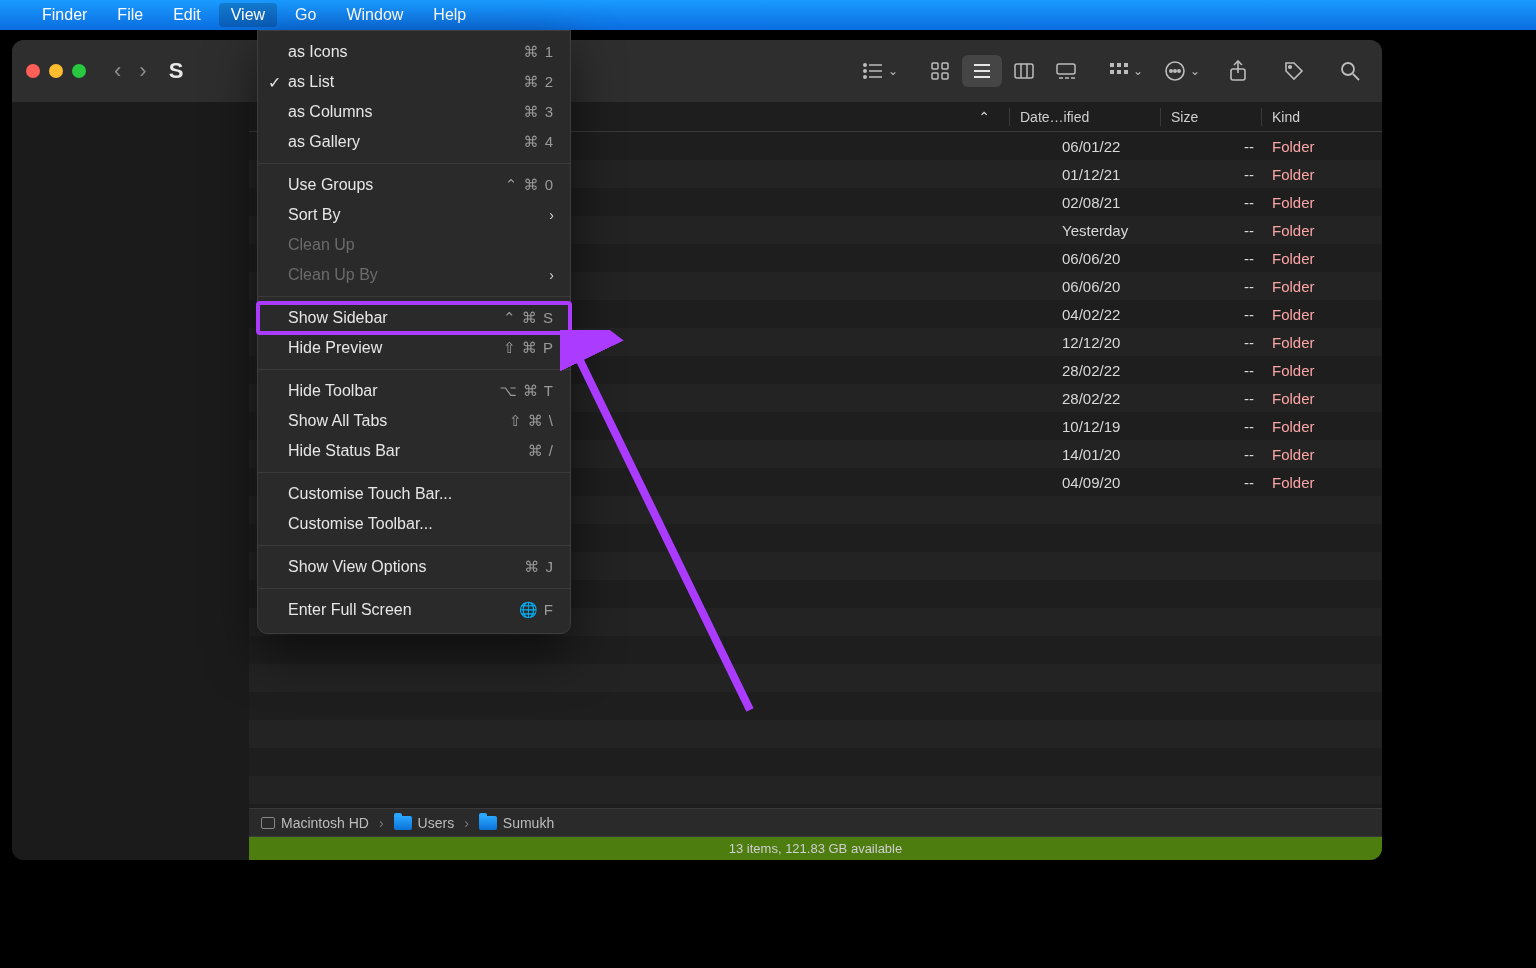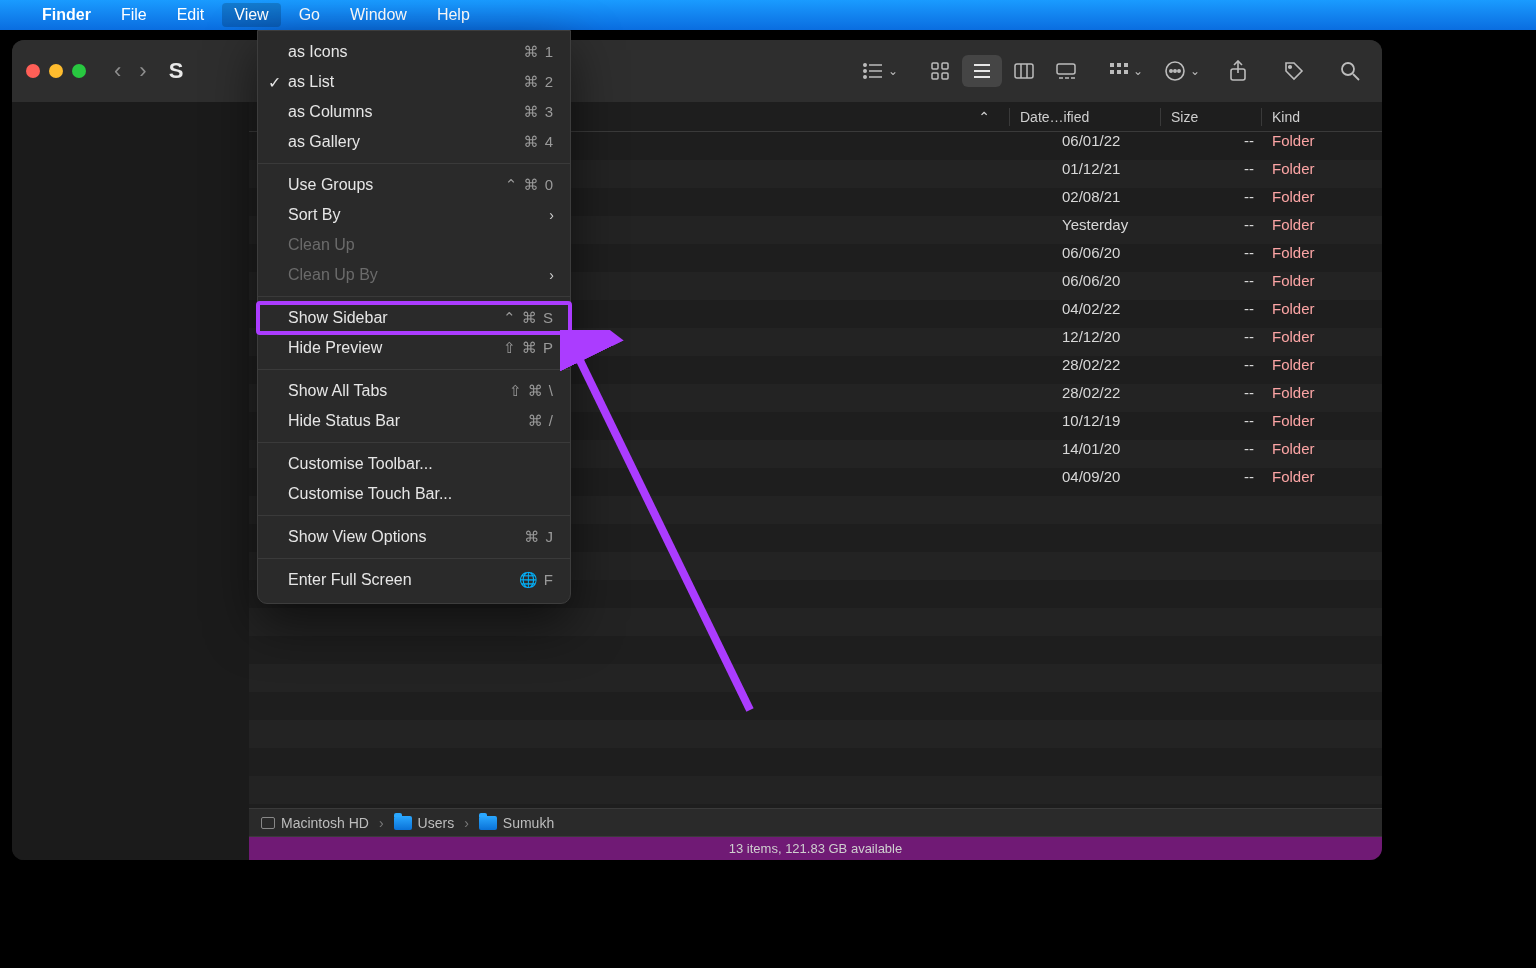--- a/index.html
+++ b/index.html
@@ -23,21 +23,21 @@
   
   .menubar{
     position:absolute;left:0;top:0;right:0;height:var(--menubar-h);
     background:var(--menubar-bg);
     display:flex;align-items:center;padding:0 14px;gap:6px;
     font-size:16px;color:#fff;z-index:10;
   }
   .menubar .apple{font-size:18px;margin-right:10px}
   .menubar .mb-item{padding:4px 12px;border-radius:4px;height:24px;display:flex;align-items:center;cursor:default}
   .menubar .mb-item[data-active="true"]{background:rgba(0,0,0,.18)}
-  .menubar .app{font-weight:700}
+  .menubar .app{font-weight:400}
   
   .window{
     position:absolute;left:12px;top:40px;width:1370px;height:820px;
     background:var(--win-bg);border-radius:12px;overflow:hidden;
     box-shadow:0 30px 80px rgba(0,0,0,.6);
     display:flex;flex-direction:column;
   }
   .titlebar{
     height:62px;background:var(--toolbar-bg);display:flex;align-items:center;
     padding:0 14px;gap:12px;
@@ -66,39 +66,39 @@
   
   .cols{height:30px;display:flex;align-items:center;border-bottom:1px solid var(--divider);font-size:14px;color:#cfcfcf;background:#1e1e1e}
   .col-name{flex:1;padding-left:50px}
   .col-sortarrow{width:30px;text-align:center;color:#cfcfcf}
   .col-date{width:130px}
   .col-size{width:80px}
   .col-kind{width:110px}
   .col-sep{width:1px;height:18px;background:var(--divider);margin:0 10px}
 
   .rows{flex:1;overflow:auto}
-  .row{height:28px;display:flex;align-items:flex-start;font-size:15px}
+  .row{height:28px;display:flex;align-items:center;font-size:15px}
   .row:nth-child(odd){background:var(--row-base)}
   .row:nth-child(even){background:var(--row-alt)}
   .cell-name{flex:1;display:flex;align-items:center;gap:8px;padding-left:18px}
   .disclosure{width:12px;color:#8a8a8a;font-size:12px}
   .folder-ico{width:18px;height:14px;background:linear-gradient(#2aa7ff,#0a72d8);border-radius:2px;position:relative}
   .folder-ico:before{content:"";position:absolute;left:0;top:-3px;width:8px;height:4px;border-radius:2px 2px 0 0;background:#2aa7ff}
   .cell-date{width:130px;color:#d8d8d8}
   .cell-size{width:80px;color:#d8d8d8;text-align:right;padding-right:18px}
   .cell-kind{width:110px;color:#fca5a5}
 
   
   .pathbar{height:28px;background:#2a2a2a;border-top:1px solid var(--divider);display:flex;align-items:center;gap:10px;padding:0 12px;font-size:14px;color:#bdbdbd}
   .pathbar .crumb{display:flex;align-items:center;gap:6px}
   .pathbar .sep{color:#7a7a7a}
   .disk-ico{width:14px;height:12px;border:1px solid #888;border-radius:2px}
 
   
-  .statusbar{height:24px;background:#701a75;display:flex;align-items:center;justify-content:center;font-size:13px;color:#cfcfcf;border-top:1px solid var(--divider)}
+  .statusbar{height:24px;background:#4d7c0f;display:flex;align-items:center;justify-content:center;font-size:13px;color:#cfcfcf;border-top:1px solid var(--divider)}
 
   
   .dropdown{
     position:absolute;left:257px;top:var(--menubar-h);
     width:314px;background:var(--menu-bg);border:1px solid var(--menu-border);
     border-radius:0 0 10px 10px;box-shadow:0 20px 50px rgba(0,0,0,.55);
     z-index:20;padding:6px 0 8px 0;font-size:16px;
   }
   .dd-item{height:30px;display:flex;align-items:center;padding:0 16px 0 30px;position:relative;color:var(--text)}
   .dd-item .check{position:absolute;left:10px;color:#e6e6e6}
@@ -461,33 +461,37 @@
     <div class="dd-item boxed">
       <span>Show Sidebar</span>
       <span class="sc">⌃ ⌘ S</span>
     </div>
     <div class="dd-item">
       <span>Hide Preview</span>
       <span class="sc">⇧ ⌘ P</span>
     </div>
     <div class="dd-sep"></div>
     <div class="dd-item">
+      <span>Hide Toolbar</span>
+      <span class="sc">⌥ ⌘ T</span>
+    </div>
+    <div class="dd-item">
       <span>Show All Tabs</span>
       <span class="sc">⇧ ⌘ \</span>
     </div>
     <div class="dd-item">
       <span>Hide Status Bar</span>
       <span class="sc">⌘ /</span>
     </div>
     <div class="dd-sep"></div>
     <div class="dd-item">
+      <span>Customise Touch Bar...</span>
+    </div>
+    <div class="dd-item">
       <span>Customise Toolbar...</span>
-    </div>
-    <div class="dd-item">
-      <span>Customise Touch Bar...</span>
     </div>
     <div class="dd-sep"></div>
     <div class="dd-item">
       <span>Show View Options</span>
       <span class="sc">⌘ J</span>
     </div>
     <div class="dd-sep"></div>
     <div class="dd-item">
       <span>Enter Full Screen</span>
       <span class="sc">🌐 F</span>

